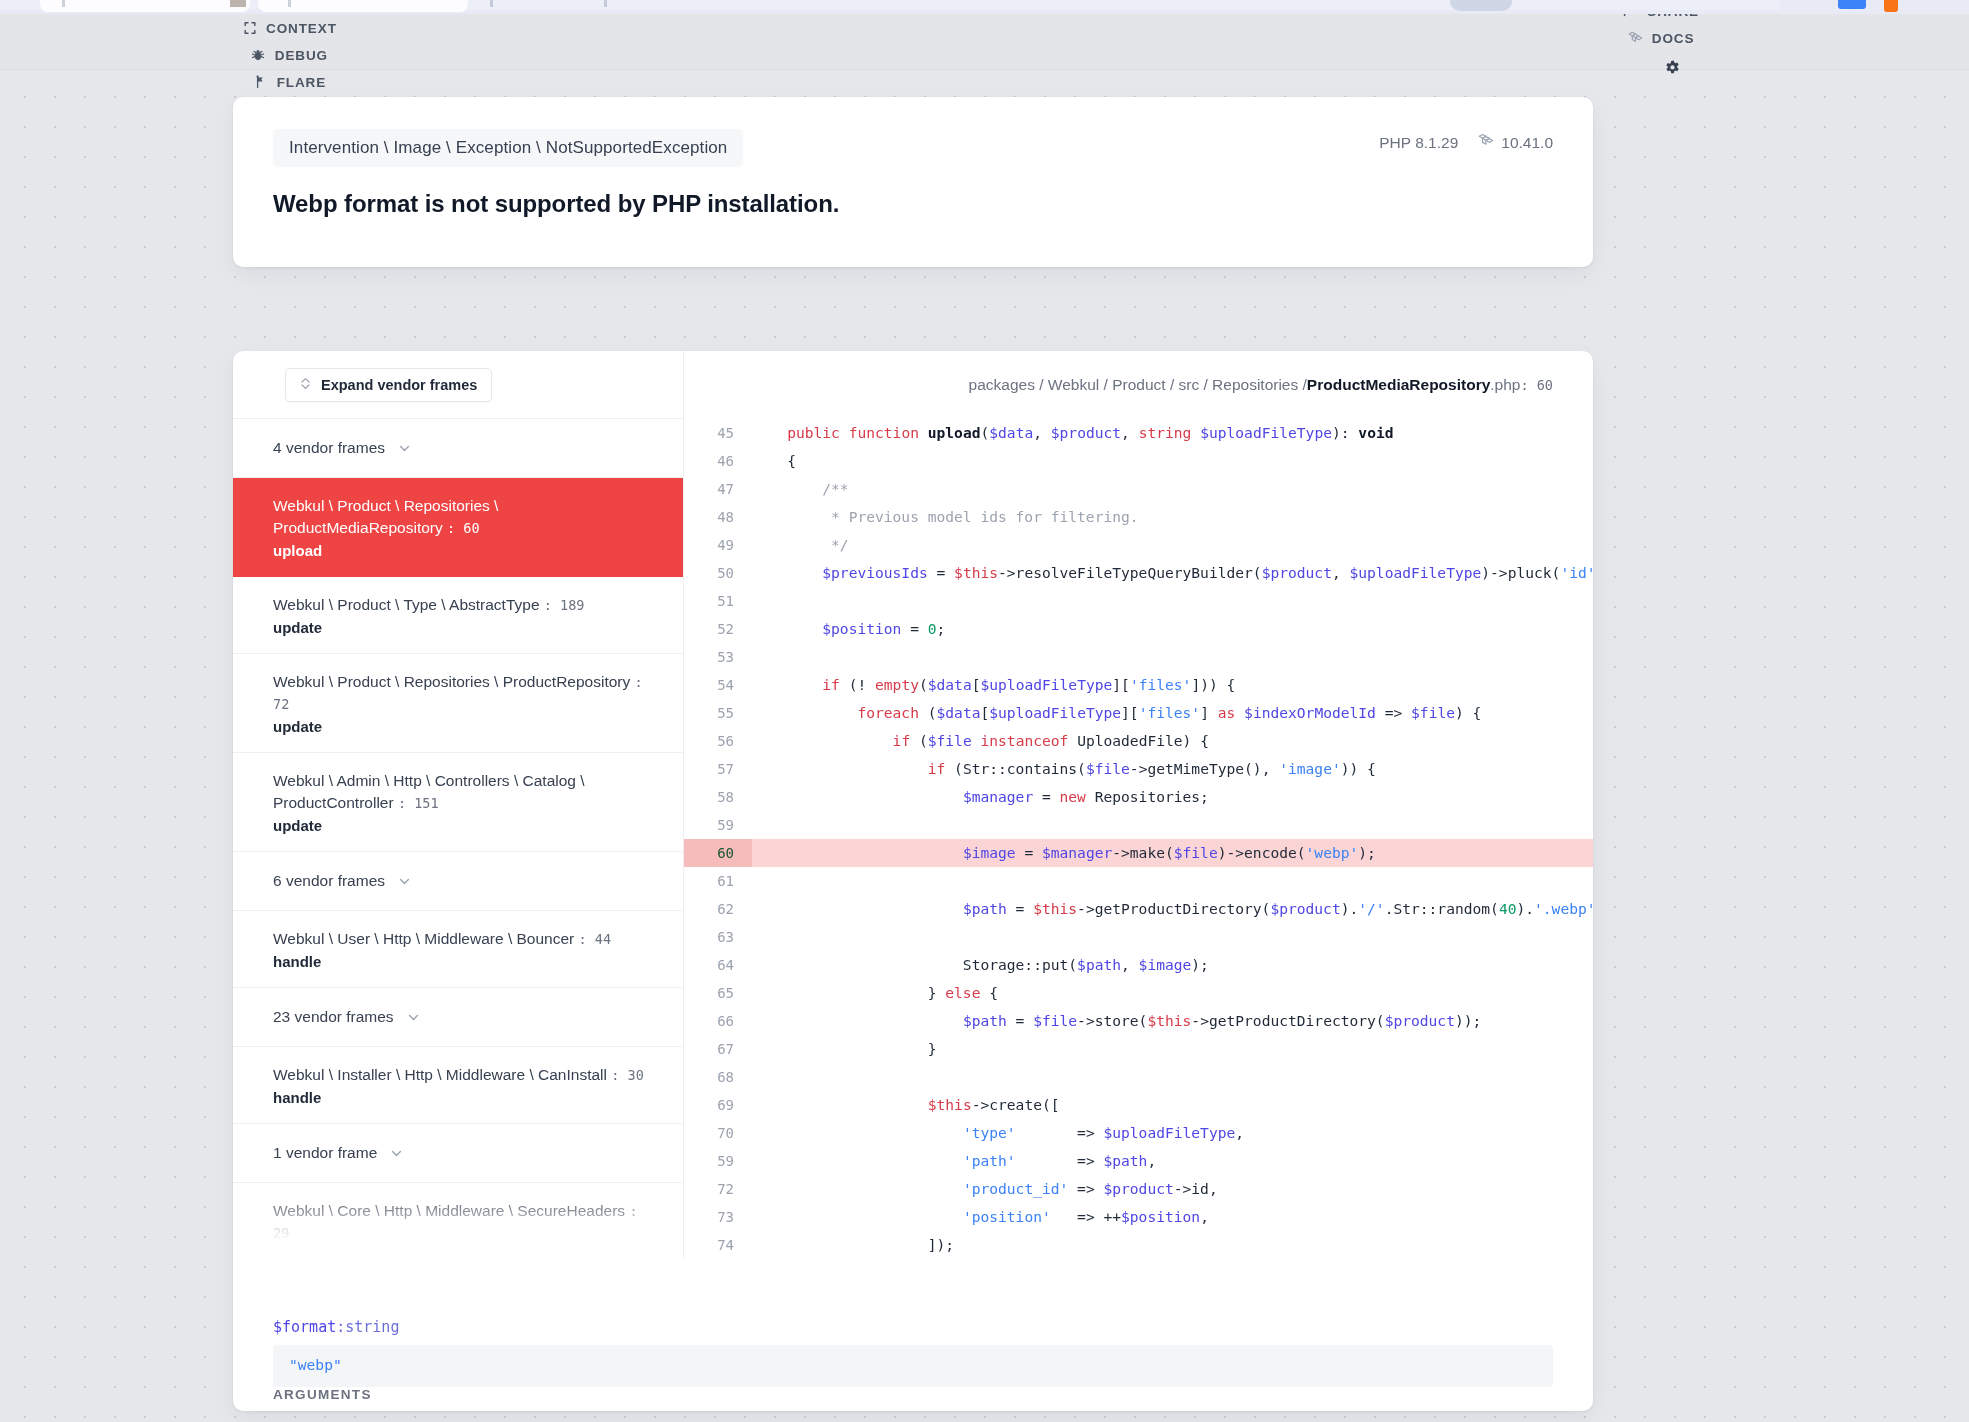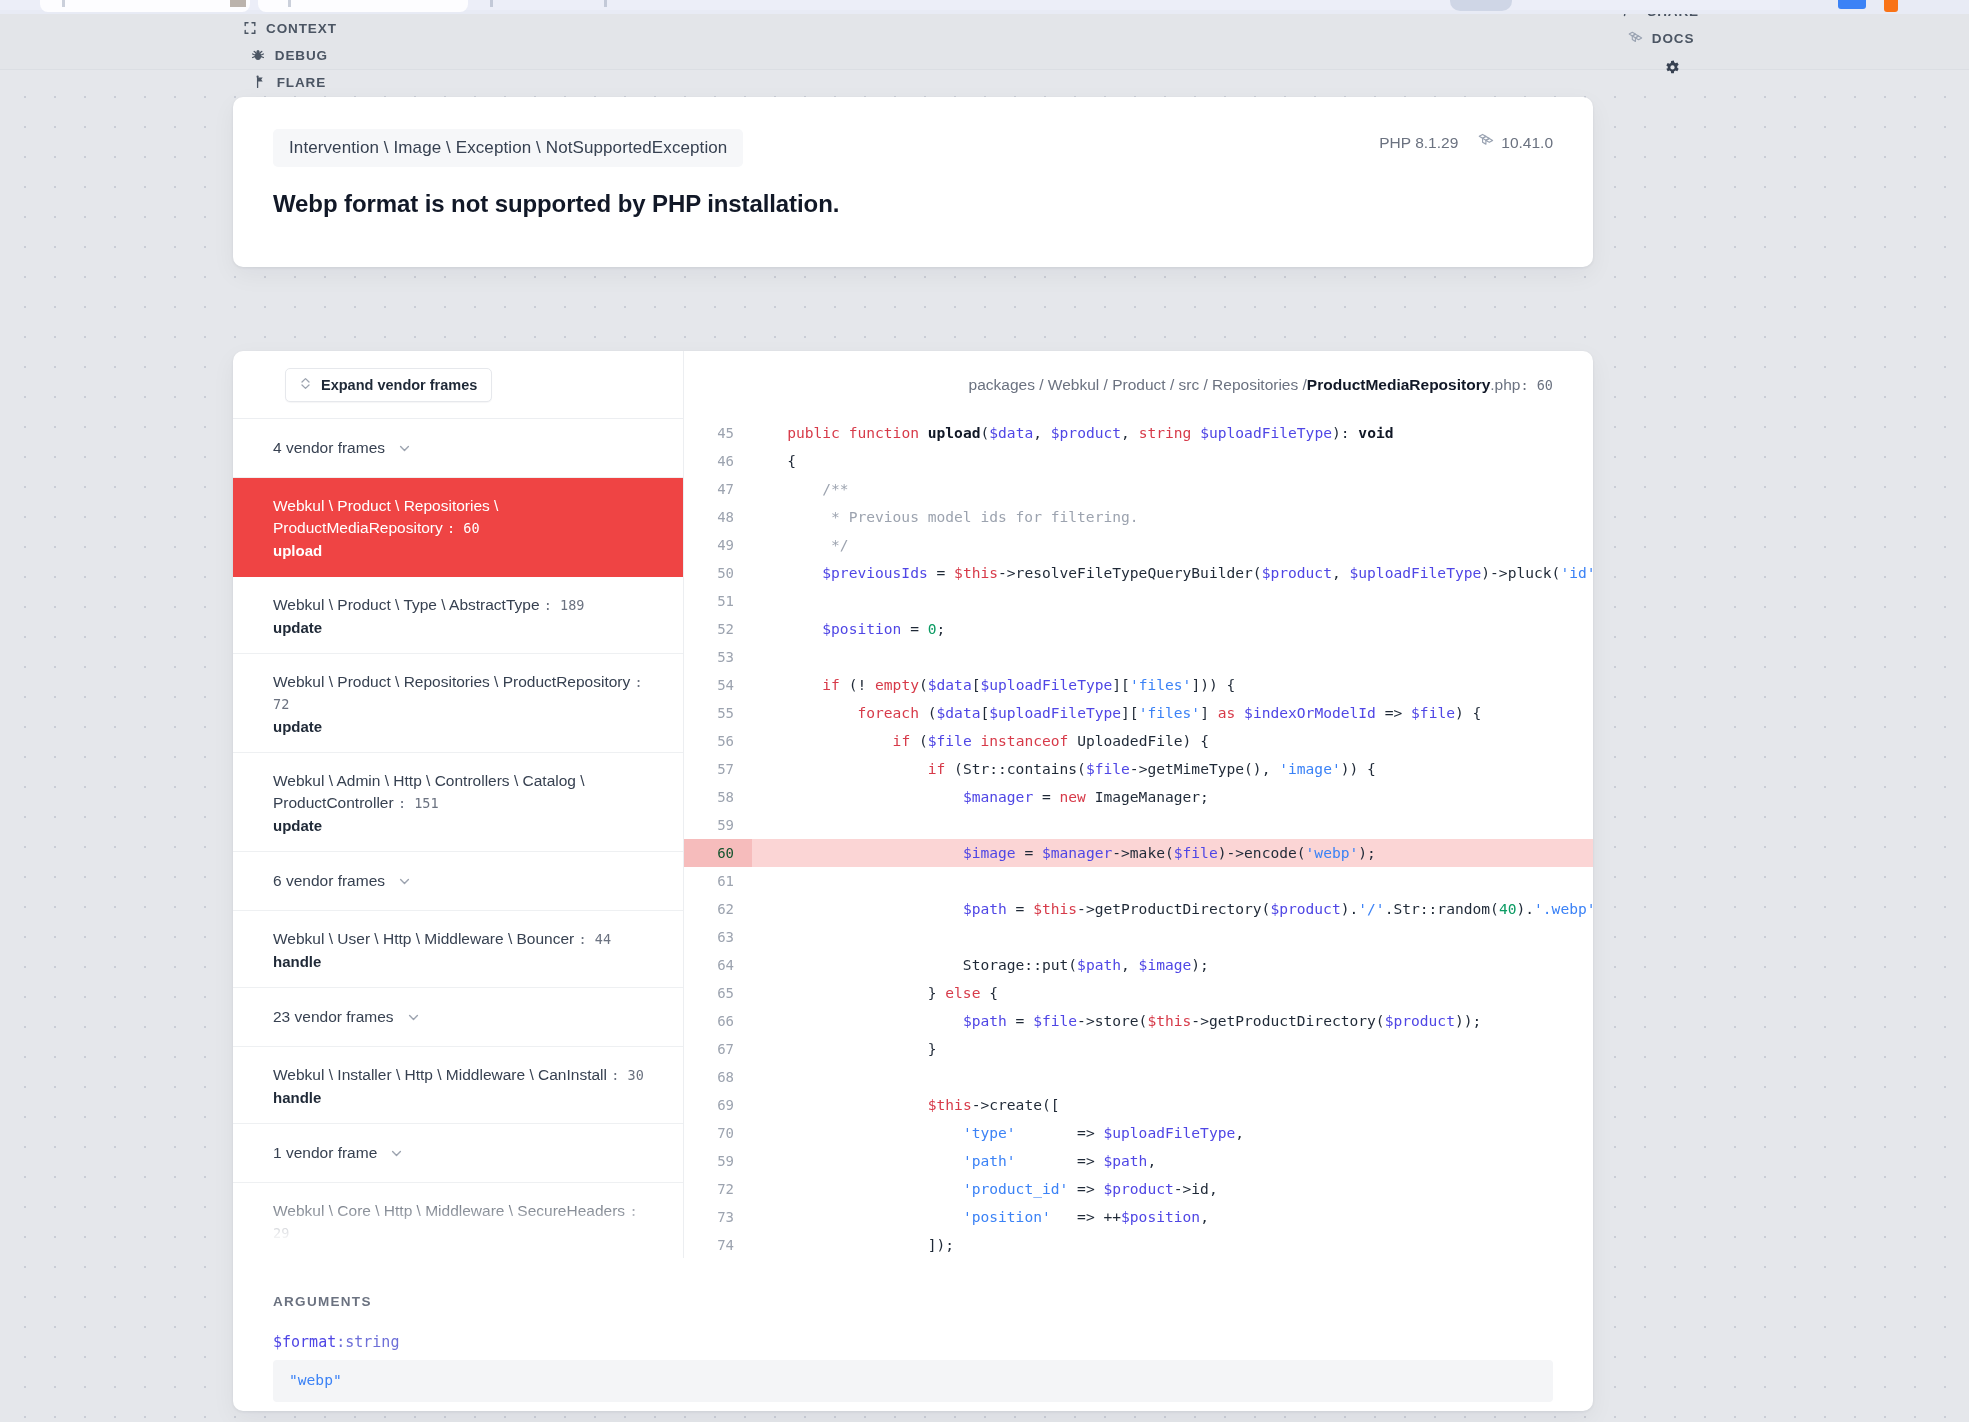--- a/index.html
+++ b/index.html
@@ -572,21 +572,21 @@
             <div class="code-line"><span class="gutter">48</span><span class="src"><span class="t-cmt">         * Previous model ids for filtering.</span></span></div>
             <div class="code-line"><span class="gutter">49</span><span class="src"><span class="t-cmt">         */</span></span></div>
             <div class="code-line"><span class="gutter">50</span><span class="src"><span class="t-pln">        </span><span class="t-var">$previousIds</span><span class="t-pln"> = </span><span class="t-kw">$this</span><span class="t-pln">-&gt;resolveFileTypeQueryBuilder(</span><span class="t-var">$product</span><span class="t-pln">, </span><span class="t-var">$uploadFileType</span><span class="t-pln">)-&gt;pluck(</span><span class="t-str">'id'</span></span></div>
             <div class="code-line"><span class="gutter">51</span><span class="src"><span class="t-pln"></span></span></div>
             <div class="code-line"><span class="gutter">52</span><span class="src"><span class="t-pln">        </span><span class="t-var">$position</span><span class="t-pln"> = </span><span class="t-num">0</span><span class="t-pln">;</span></span></div>
             <div class="code-line"><span class="gutter">53</span><span class="src"><span class="t-pln"></span></span></div>
             <div class="code-line"><span class="gutter">54</span><span class="src"><span class="t-pln">        </span><span class="t-kw">if</span><span class="t-pln"> (! </span><span class="t-kw">empty</span><span class="t-pln">(</span><span class="t-var">$data</span><span class="t-pln">[</span><span class="t-var">$uploadFileType</span><span class="t-pln">][</span><span class="t-str">'files'</span><span class="t-pln">])) {</span></span></div>
             <div class="code-line"><span class="gutter">55</span><span class="src"><span class="t-pln">            </span><span class="t-kw">foreach</span><span class="t-pln"> (</span><span class="t-var">$data</span><span class="t-pln">[</span><span class="t-var">$uploadFileType</span><span class="t-pln">][</span><span class="t-str">'files'</span><span class="t-pln">] </span><span class="t-kw">as</span><span class="t-pln"> </span><span class="t-var">$indexOrModelId</span><span class="t-pln"> =&gt; </span><span class="t-var">$file</span><span class="t-pln">) {</span></span></div>
             <div class="code-line"><span class="gutter">56</span><span class="src"><span class="t-pln">                </span><span class="t-kw">if</span><span class="t-pln"> (</span><span class="t-var">$file</span><span class="t-pln"> </span><span class="t-kw">instanceof</span><span class="t-pln"> UploadedFile) {</span></span></div>
             <div class="code-line"><span class="gutter">57</span><span class="src"><span class="t-pln">                    </span><span class="t-kw">if</span><span class="t-pln"> (Str::contains(</span><span class="t-var">$file</span><span class="t-pln">-&gt;getMimeType(), </span><span class="t-str">'image'</span><span class="t-pln">)) {</span></span></div>
-            <div class="code-line"><span class="gutter">58</span><span class="src"><span class="t-pln">                        </span><span class="t-var">$manager</span><span class="t-pln"> = </span><span class="t-kw">new</span><span class="t-pln"> ImageManager;</span></span></div>
+            <div class="code-line"><span class="gutter">58</span><span class="src"><span class="t-pln">                        </span><span class="t-var">$manager</span><span class="t-pln"> = </span><span class="t-kw">new</span><span class="t-pln"> Repositories;</span></span></div>
             <div class="code-line"><span class="gutter">59</span><span class="src"><span class="t-pln"></span></span></div>
             <div class="code-line hl"><span class="gutter">60</span><span class="src"><span class="t-pln">                        </span><span class="t-var">$image</span><span class="t-pln"> = </span><span class="t-var">$manager</span><span class="t-pln">-&gt;make(</span><span class="t-var">$file</span><span class="t-pln">)-&gt;encode(</span><span class="t-str">'webp'</span><span class="t-pln">);</span></span></div>
             <div class="code-line"><span class="gutter">61</span><span class="src"><span class="t-pln"></span></span></div>
             <div class="code-line"><span class="gutter">62</span><span class="src"><span class="t-pln">                        </span><span class="t-var">$path</span><span class="t-pln"> = </span><span class="t-kw">$this</span><span class="t-pln">-&gt;getProductDirectory(</span><span class="t-var">$product</span><span class="t-pln">).</span><span class="t-str">'/'</span><span class="t-pln">.Str::random(</span><span class="t-num">40</span><span class="t-pln">).</span><span class="t-str">'.webp'</span></span></div>
             <div class="code-line"><span class="gutter">63</span><span class="src"><span class="t-pln"></span></span></div>
             <div class="code-line"><span class="gutter">64</span><span class="src"><span class="t-pln">                        Storage::put(</span><span class="t-var">$path</span><span class="t-pln">, </span><span class="t-var">$image</span><span class="t-pln">);</span></span></div>
             <div class="code-line"><span class="gutter">65</span><span class="src"><span class="t-pln">                    } </span><span class="t-kw">else</span><span class="t-pln"> {</span></span></div>
             <div class="code-line"><span class="gutter">66</span><span class="src"><span class="t-pln">                        </span><span class="t-var">$path</span><span class="t-pln"> = </span><span class="t-var">$file</span><span class="t-pln">-&gt;store(</span><span class="t-kw">$this</span><span class="t-pln">-&gt;getProductDirectory(</span><span class="t-var">$product</span><span class="t-pln">));</span></span></div>
             <div class="code-line"><span class="gutter">67</span><span class="src"><span class="t-pln">                    }</span></span></div>
             <div class="code-line"><span class="gutter">68</span><span class="src"><span class="t-pln"></span></span></div>
@@ -594,22 +594,22 @@
             <div class="code-line"><span class="gutter">70</span><span class="src"><span class="t-pln">                        </span><span class="t-str">'type'</span><span class="t-pln">       =&gt; </span><span class="t-var">$uploadFileType</span><span class="t-pln">,</span></span></div>
             <div class="code-line"><span class="gutter">59</span><span class="src"><span class="t-pln">                        </span><span class="t-str">'path'</span><span class="t-pln">       =&gt; </span><span class="t-var">$path</span><span class="t-pln">,</span></span></div>
             <div class="code-line"><span class="gutter">72</span><span class="src"><span class="t-pln">                        </span><span class="t-str">'product_id'</span><span class="t-pln"> =&gt; </span><span class="t-var">$product</span><span class="t-pln">-&gt;id,</span></span></div>
             <div class="code-line"><span class="gutter">73</span><span class="src"><span class="t-pln">                        </span><span class="t-str">'position'</span><span class="t-pln">   =&gt; ++</span><span class="t-var">$position</span><span class="t-pln">,</span></span></div>
             <div class="code-line"><span class="gutter">74</span><span class="src"><span class="t-pln">                    ]);</span></span></div>
           </div>
       </div>
     </div>
 
     <div id="arguments-section">
-      <div id="arguments-title">ARGUMENTS</div>
       <div id="arguments-list">
           <div class="arg-block">
             <div class="arg-label"><span class="arg-name">$format</span><span class="arg-type">:string</span></div>
             <div class="arg-value">"webp"</div>
           </div>
         </div>
+      <div id="arguments-title">ARGUMENTS</div>
     </div>
   </div>
 </div>
 
 </body></html>

